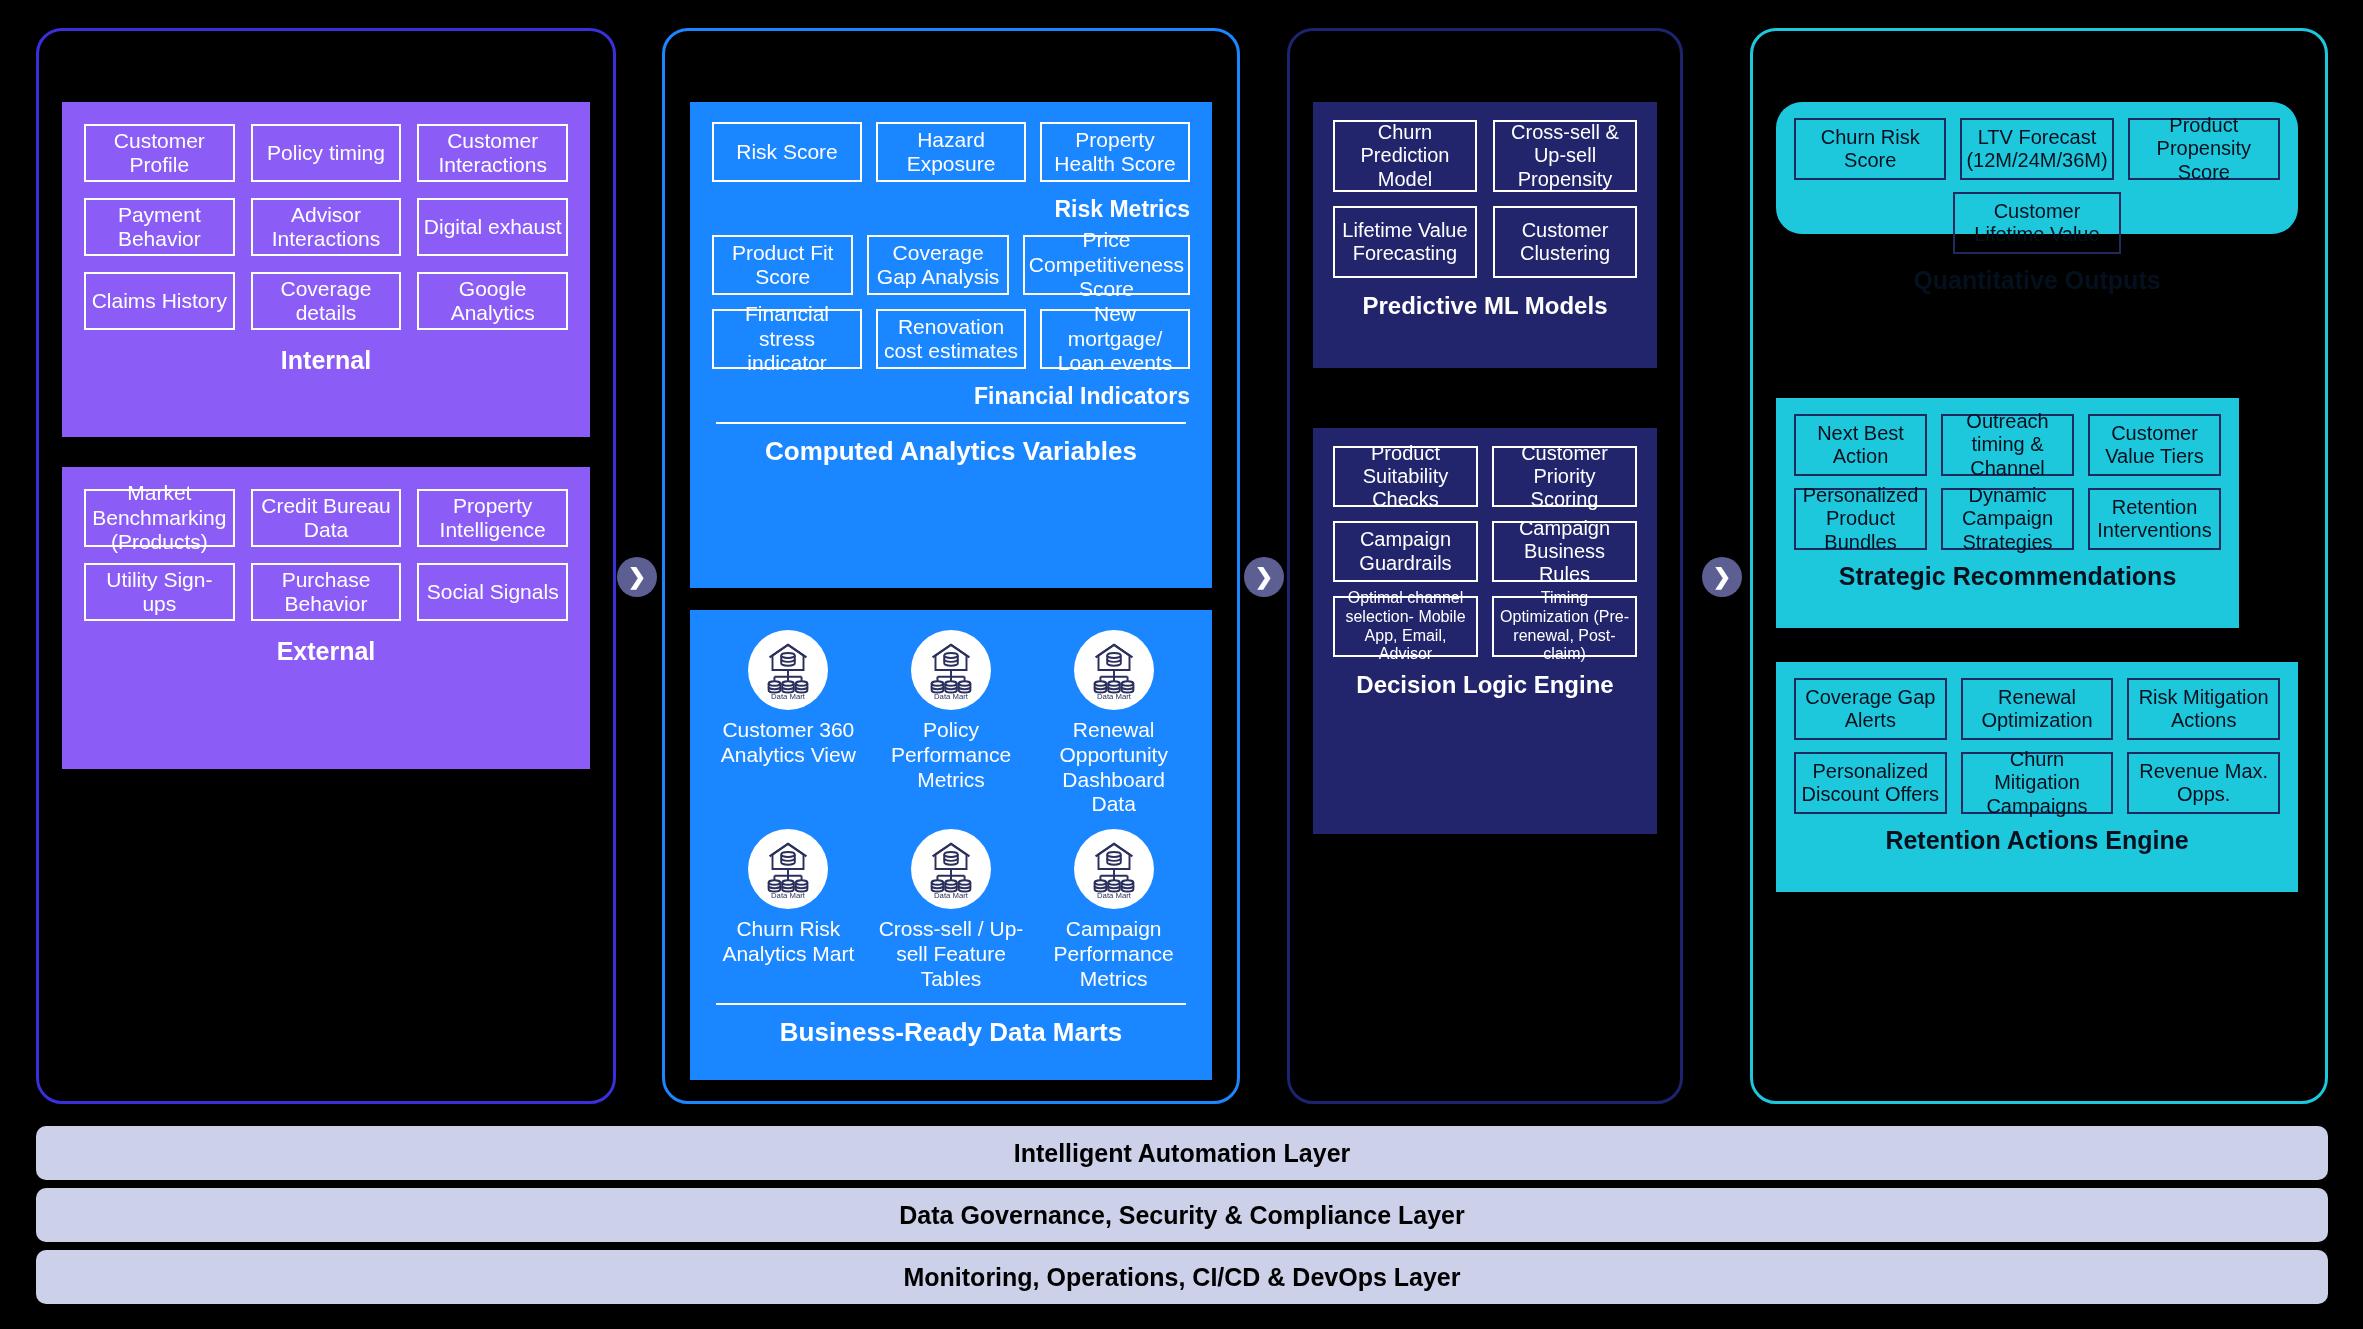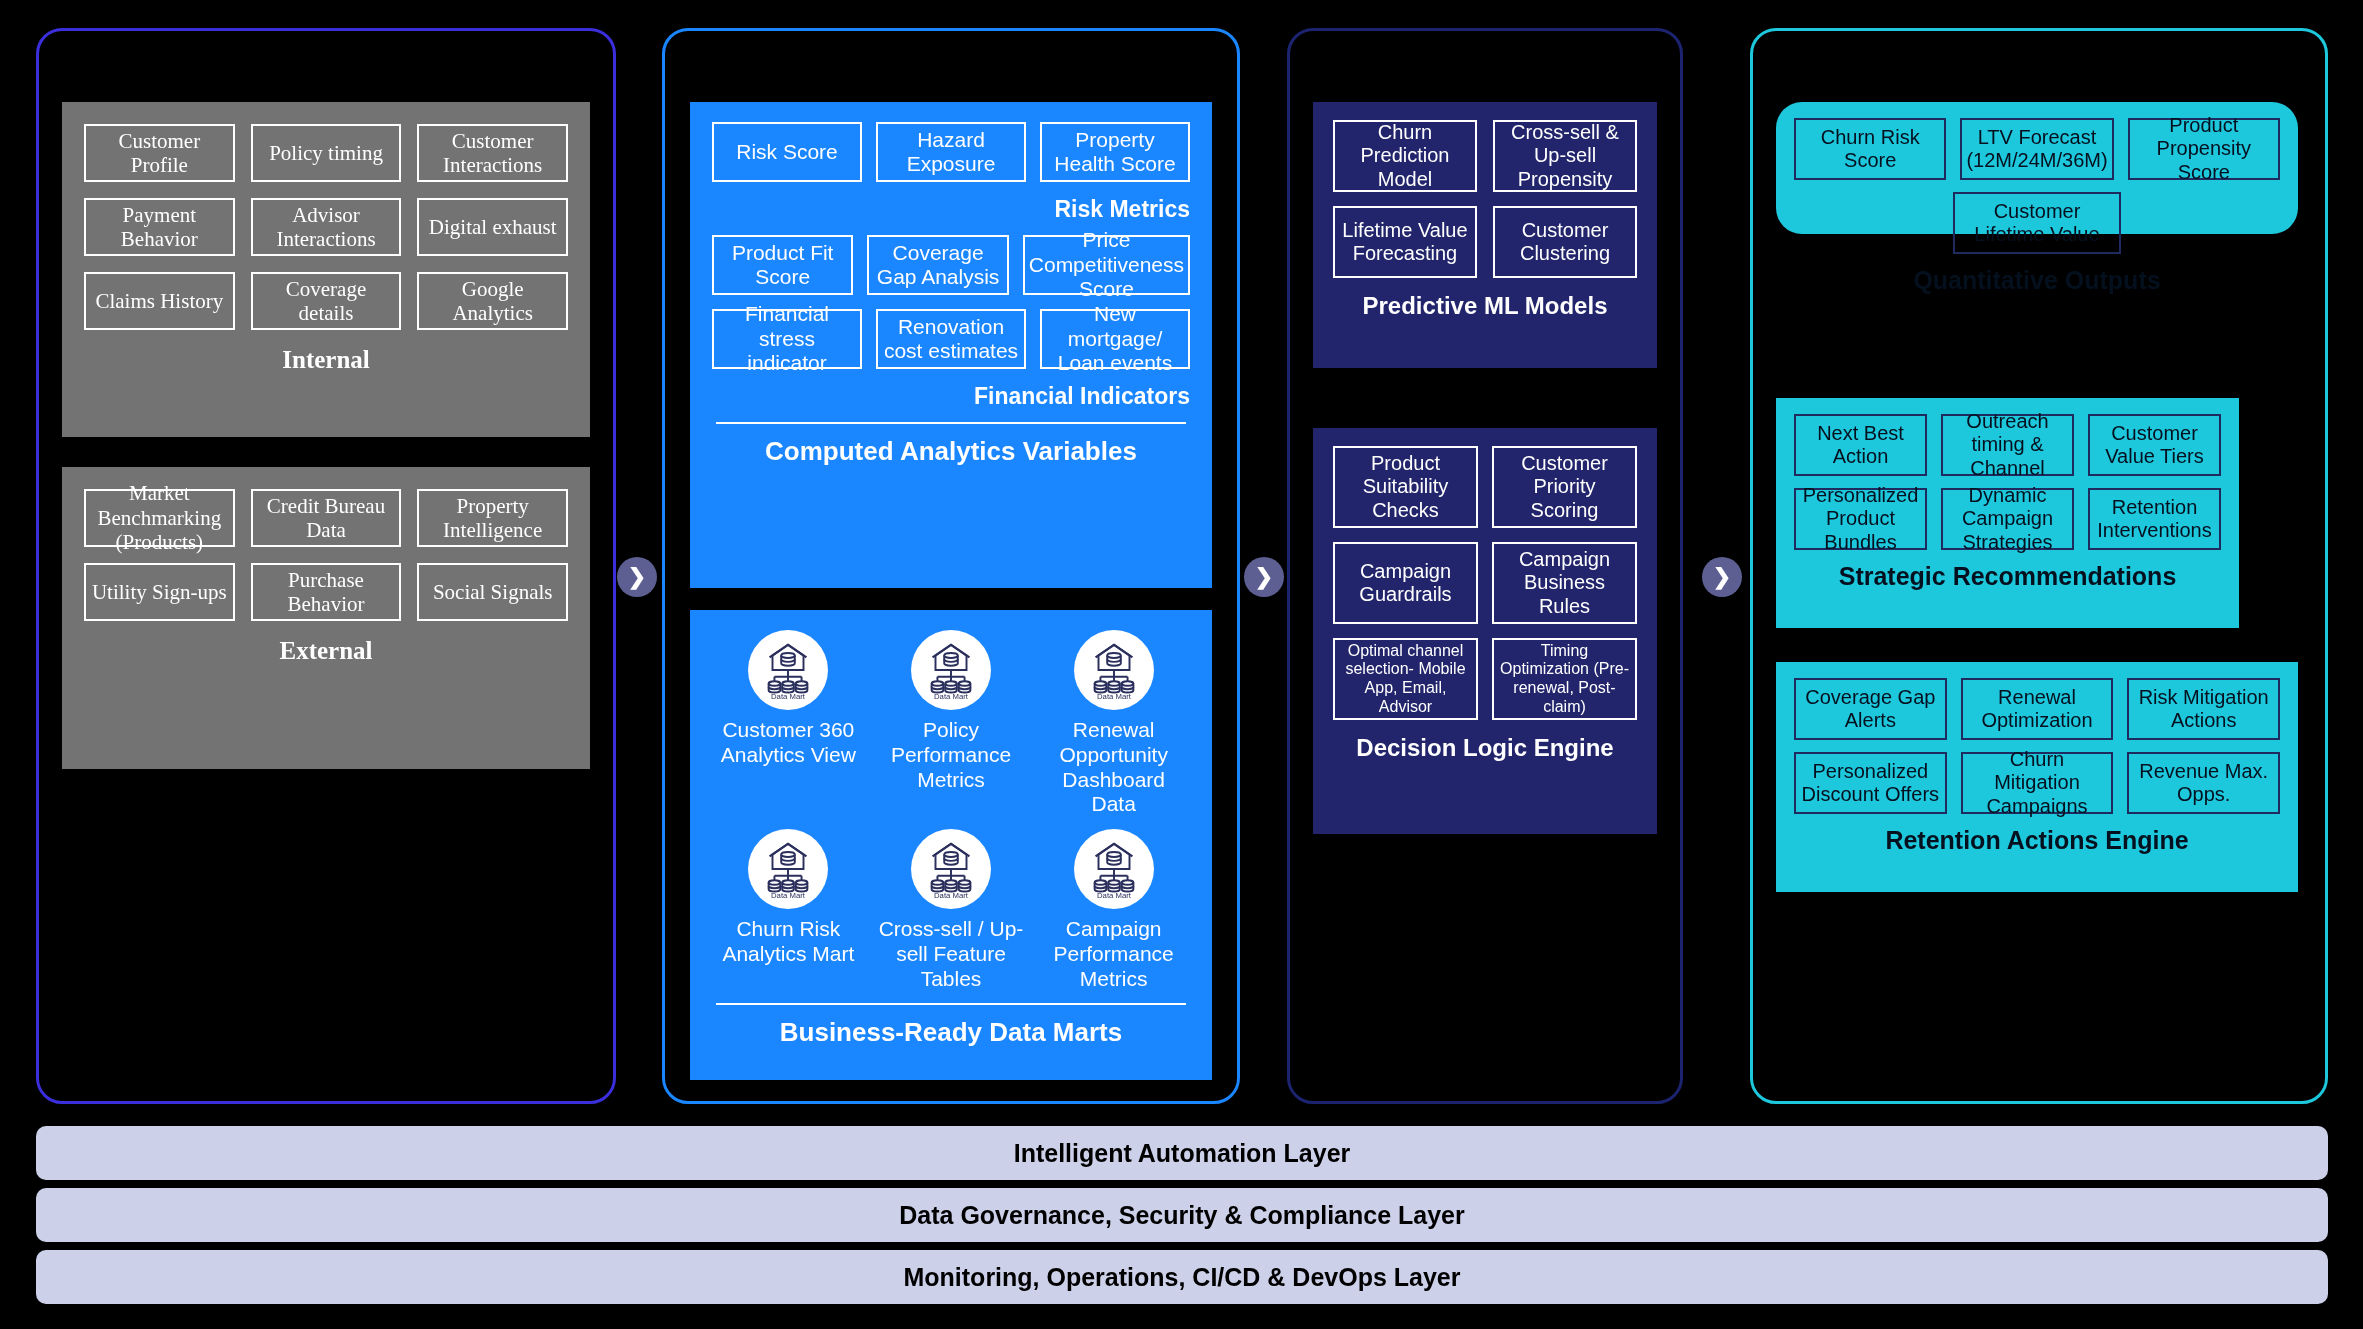--- a/index.html
+++ b/index.html
@@ -28,21 +28,21 @@
   .col-1 { left: 36px;   top: 28px; width: 580px;  height: 1076px; border-color: #3b2edb; }
   .col-2 { left: 662px;  top: 28px; width: 578px;  height: 1076px; border-color: #1a86ff; }
   .col-3 { left: 1287px; top: 28px; width: 396px;  height: 1076px; border-color: #1c2470; }
   .col-4 { left: 1750px; top: 28px; width: 578px;  height: 1076px; border-color: #1ec8dc; }
 
   
   .panel {
     position: absolute;
     padding: 22px 22px 14px 22px;
   }
-  .panel-indigo { background: #737373; font-family: Liberation Serif, serif; }
+  .panel-indigo { background: #8b5cf6; }
   .panel-blue   { background: #1a86ff; }
   .panel-navy   { background: #22256b; }
   .panel-cyan   { background: #1ec8dc; }
 
   
   .chip-row {
     display: flex;
     gap: 14px;
     margin-bottom: 14px;
   }
@@ -118,21 +118,21 @@
   }
   .p-marts .panel-title { font-size: 26px; }
   .p-marts .divider { margin: 12px 4px 12px 4px; }
 
   
   .p-ml    { left: 1313px; top: 102px; width: 344px; height: 266px; padding: 18px 20px 12px; }
   .p-dle   { left: 1313px; top: 428px; width: 344px; height: 406px; padding: 18px 20px 12px; }
   .p-ml .chip { height: 72px; font-size: 20px; }
   .p-ml .chip-row { gap: 16px; margin-bottom: 14px; }
   .p-ml .panel-title { font-size: 24px; margin-top: 8px; }
-  .p-dle .chip { height: 82px; font-size: 20px; }
+  .p-dle .chip { height: 61px; font-size: 20px; }
   .p-dle .chip-row { gap: 14px; margin-bottom: 14px; }
   .p-dle .chip.small { font-size: 16px; }
   .p-dle .panel-title { font-size: 24px; margin-top: 8px; }
 
   
   .p-quant { left: 1776px; top: 102px; width: 522px; height: 132px; padding: 16px 18px 10px; border-radius: 26px; }
   .p-strat { left: 1776px; top: 398px; width: 463px; height: 230px; padding: 16px 18px 10px; }
   .p-ret   { left: 1776px; top: 662px; width: 522px; height: 230px; padding: 16px 18px 8px; }
   .p-quant .chip, .p-strat .chip, .p-ret .chip { height: 62px; font-size: 20px; }
   .p-quant .chip-row, .p-strat .chip-row, .p-ret .chip-row { gap: 14px; margin-bottom: 12px; }

